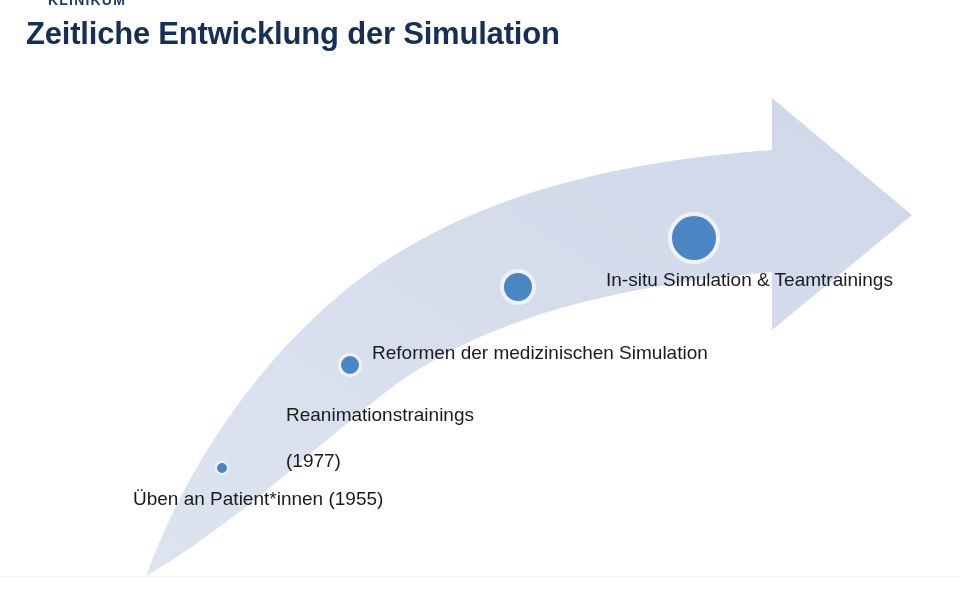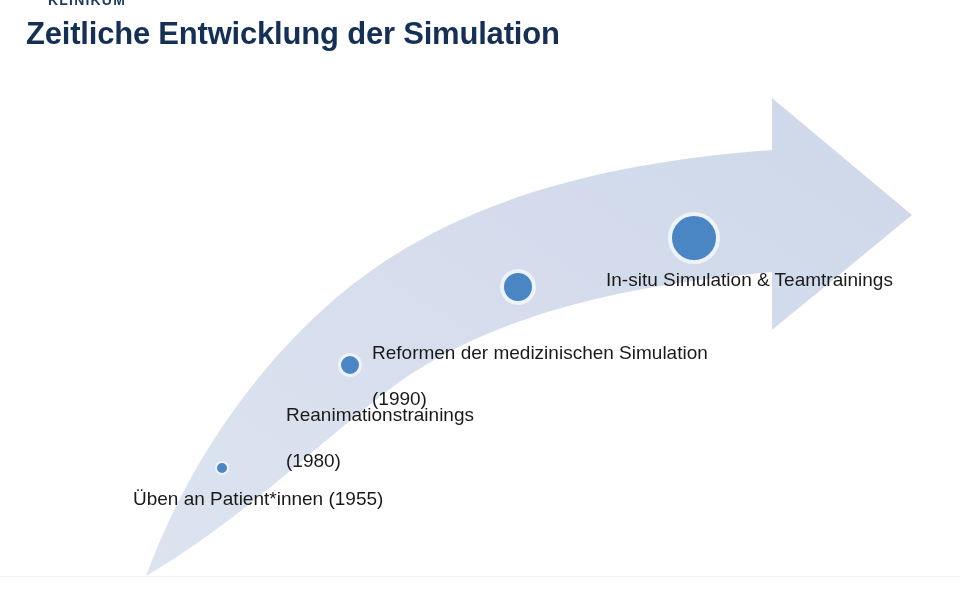--- a/index.html
+++ b/index.html
@@ -124,25 +124,24 @@
 
   <div class="marker" style="left:215px; top:461px; width:14px; height:14px; border-width:2px;"></div>
   <div class="marker" style="left:338px; top:353px; width:24px; height:24px; border-width:3px;"></div>
   <div class="marker" style="left:500px; top:269px; width:36px; height:36px; border-width:4px;"></div>
   <div class="marker" style="left:668px; top:212px; width:52px; height:52px; border-width:4px;"></div>
 
   <div class="label" style="left:133px; top:487px;">Üben an Patient*innen (1955)</div>
 
   <div class="label" style="left:286px; top:380px;">
     <div>Reanimationstrainings</div>
-    <div>(1980)</div>
+    <div>(1977)</div>
   </div>
 
   <div class="label" style="left:372px; top:318px;">
     <div>Reformen der medizinischen Simulation</div>
-    <div>(1990)</div>
   </div>
 
   <div class="label" style="left:606px; top:268px;">In-situ Simulation &amp; Teamtrainings</div>
 
   <div class="bottom-rule"></div>
 
 </div>
 
 </body></html>

